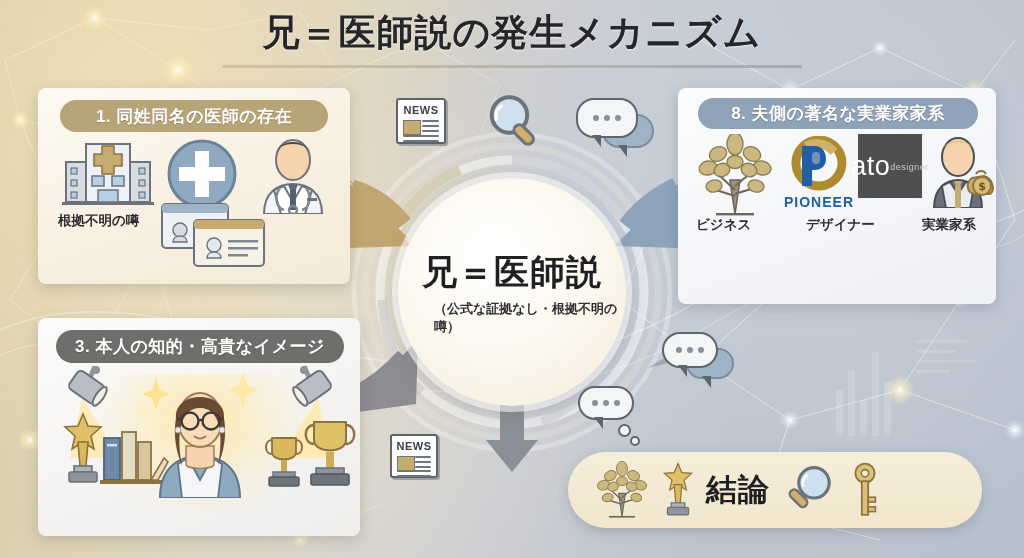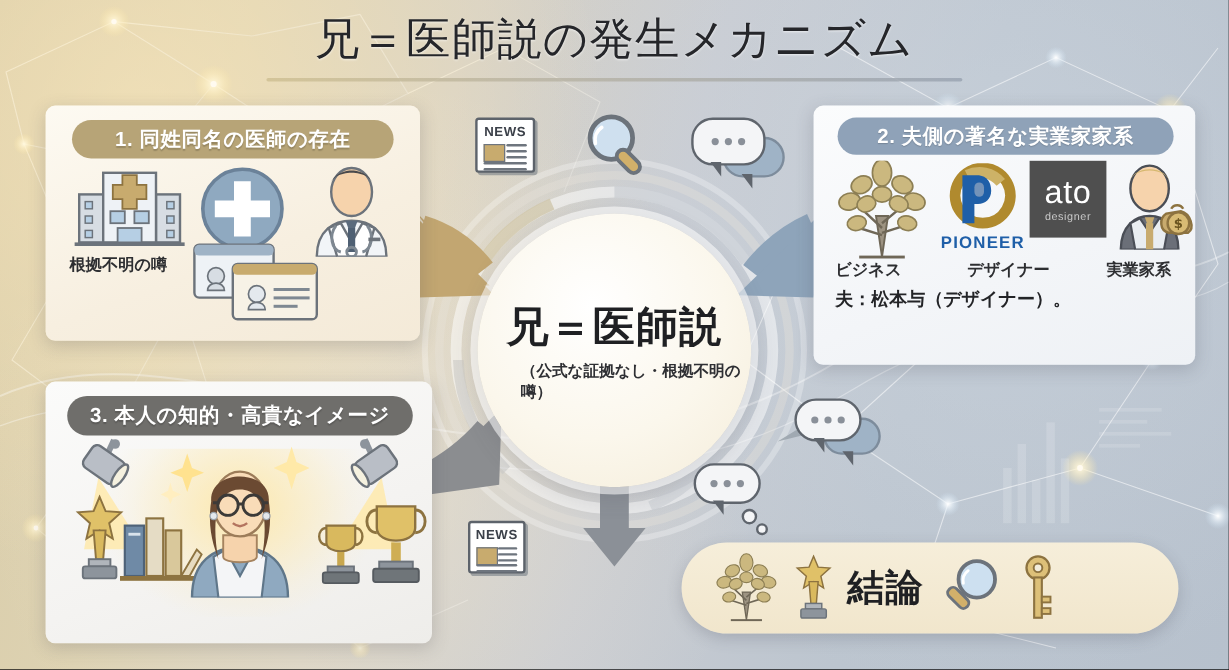--- a/index.html
+++ b/index.html
@@ -21,21 +21,21 @@
   
   .bg-svg { position:absolute; inset:0; width:1024px; height:558px; pointer-events:none; }
 
   
   .title-wrap {
     position:absolute; left:0; top:8px; width:1024px;
     text-align:center;
   }
   .title {
     display:inline-block;
-    font-size:37px; font-weight:normal; color:#25262a;
+    font-size:37px; font-weight:bold; color:#25262a;
     letter-spacing:1px;
     padding-bottom:7px;
     text-shadow: 0 1px 2px rgba(255,255,255,0.65);
   }
   .title-rule {
     position:absolute; left:222px; top:65px;
     width:580px; height:3px;
     background: linear-gradient(90deg,#cfc093 0%, #b9b4a4 40%, #9aa4b2 100%);
     border-radius:2px;
     opacity:.85;
@@ -335,21 +335,21 @@
       <rect x="34" y="20" width="70" height="9" rx="4" fill="#c8ab6e"></rect>
       <circle cx="54" cy="45" r="7" fill="#e4e9ee" stroke="#6c737b" stroke-width="1.4"></circle>
       <path d="M47,58 C47,50 61,50 61,58 Z" fill="#e4e9ee" stroke="#6c737b" stroke-width="1.4"></path>
       <rect x="68" y="40" width="30" height="2.5" fill="#7e8892"></rect>
       <rect x="68" y="47" width="30" height="2.5" fill="#7e8892"></rect>
       <rect x="68" y="54" width="20" height="2.5" fill="#7e8892"></rect>
     </svg>
   </div>
 
   <div class="card card-2" style="z-index:4;">
-    <div class="pill pill-2">2. 夫側の著名な実業家家系</div>
+    <div class="pill pill-2">8. 夫側の著名な実業家家系</div>
 
     <svg style="position:absolute;left:16px;top:46px;" width="82" height="82" viewBox="0 0 82 82">
       <path d="M37,46 L37,78 M45,46 L45,78" stroke="#8b8066" stroke-width="0"></path>
       <path d="M41,80 L36,46 L46,46 Z" fill="#9d9382" stroke="#6f6757" stroke-width="1.6"></path>
       <path d="M41,56 L26,42 M41,52 L58,38 M41,62 L22,56 M41,60 L60,54" stroke="#6f6757" stroke-width="2"></path>
       <g fill="#cbb87f" stroke="#8d7f54" stroke-width="1.4">
         <ellipse cx="41" cy="10" rx="8" ry="11"></ellipse>
         <ellipse cx="24" cy="20" rx="9" ry="7" transform="rotate(-25 24 20)"></ellipse>
         <ellipse cx="58" cy="20" rx="9" ry="7" transform="rotate(25 58 20)"></ellipse>
         <ellipse cx="14" cy="34" rx="9" ry="7" transform="rotate(-15 14 34)"></ellipse>
@@ -364,21 +364,21 @@
     </svg>
 
     <svg style="position:absolute;left:110px;top:48px;" width="62" height="62" viewBox="0 0 62 62">
       <path d="M31,4 A23,23 0 1,1 30.9,4 Z" fill="none" stroke="#b08a2e" stroke-width="9"></path>
       <path d="M46,16 A23,23 0 0,0 18,10" fill="none" stroke="#cdb267" stroke-width="9"></path>
       <path d="M14,10 L26,10 C36,10 38,18 38,23 C38,30 33,34 27,34 L24,34 L24,50 L14,50 Z" fill="#1f5fa8"></path>
       <rect x="24" y="16" width="8" height="12" rx="4" fill="#b9bec6" opacity=".55"></rect>
     </svg>
     <div style="position:absolute;left:104px;top:106px;width:74px;text-align:center;font-size:14px;font-weight:bold;color:#1f5fa8;letter-spacing:1px;">PIONEER</div>
 
-    <div style="position:absolute;left:180px;top:46px;width:64px;height:64px;background:#4f4f4f;display:flex;flex-direction:column;align-items:center;justify-content:center;">
+    <div style="position:absolute;left:180px;top:46px;width:64px;height:64px;background:#4f4f4f;display:flex;align-items:center;justify-content:center;">
       <span style="color:#ffffff;font-size:27px;line-height:1;letter-spacing:0.5px;">ato</span>
       <span style="color:#c9c9c9;font-size:9px;margin-top:1px;letter-spacing:0.5px;">designer</span>
     </div>
 
     <svg style="position:absolute;left:248px;top:42px;" width="70" height="78" viewBox="0 0 70 78">
       <path d="M8,78 C8,58 20,50 32,50 C44,50 56,58 56,78 Z" fill="#6b6f78" stroke="#4a4e56" stroke-width="2"></path>
       <path d="M24,52 L32,64 L40,52 L48,56 L44,78 L20,78 L16,56 Z" fill="#e9edf1" stroke="#4a4e56" stroke-width="1.8"></path>
       <path d="M28,51 h8 l-4,11 z" fill="#c8ab6e"></path>
       <rect x="29" y="56" width="6" height="22" fill="#c8ab6e"></rect>
       <ellipse cx="32" cy="27" rx="16" ry="19" fill="#f6d3ac" stroke="#4a4e56" stroke-width="2"></ellipse>
@@ -386,21 +386,20 @@
       <path d="M46,48 C40,52 40,62 48,64 L64,64 C70,60 66,48 58,46 Z" fill="#c8ab6e" stroke="#8d7340" stroke-width="2"></path>
       <circle cx="56" cy="56" r="9" fill="#d8bb74" stroke="#8d7340" stroke-width="2"></circle>
       <text x="56" y="60" text-anchor="middle" font-size="11" font-weight="bold" fill="#6b5520" font-family="DejaVu Sans">$</text>
       <path d="M50,44 C52,40 58,40 60,44" fill="none" stroke="#8d7340" stroke-width="2"></path>
     </svg>
 
     <div class="card-label" style="left:18px; top:128px;">ビジネス</div>
     <div class="card-label" style="left:128px; top:128px;">デザイナー</div>
     <div class="card-label" style="left:244px; top:128px;">実業家系</div>
 
-    <div class="card-sentence" style="left:18px; top:152px;">夫：松本与（デザイナー）。</div>
   </div>
 
   <div class="card card-3" style="z-index:4;">
     <div class="pill pill-3">3. 本人の知的・高貴なイメージ</div>
 
     <div style="position:absolute;left:52px;top:56px;width:220px;height:140px;
                 background:radial-gradient(ellipse at 50% 35%, rgba(255,228,150,0.75) 0%, rgba(255,232,170,0.15) 58%, rgba(255,255,255,0) 75%);"></div>
 
     <svg style="position:absolute;left:22px;top:44px;" width="96" height="96" viewBox="0 0 96 96">
       <path d="M22,36 L60,96 L10,96 Z" fill="#ffe9a8" opacity="0.8"></path>

